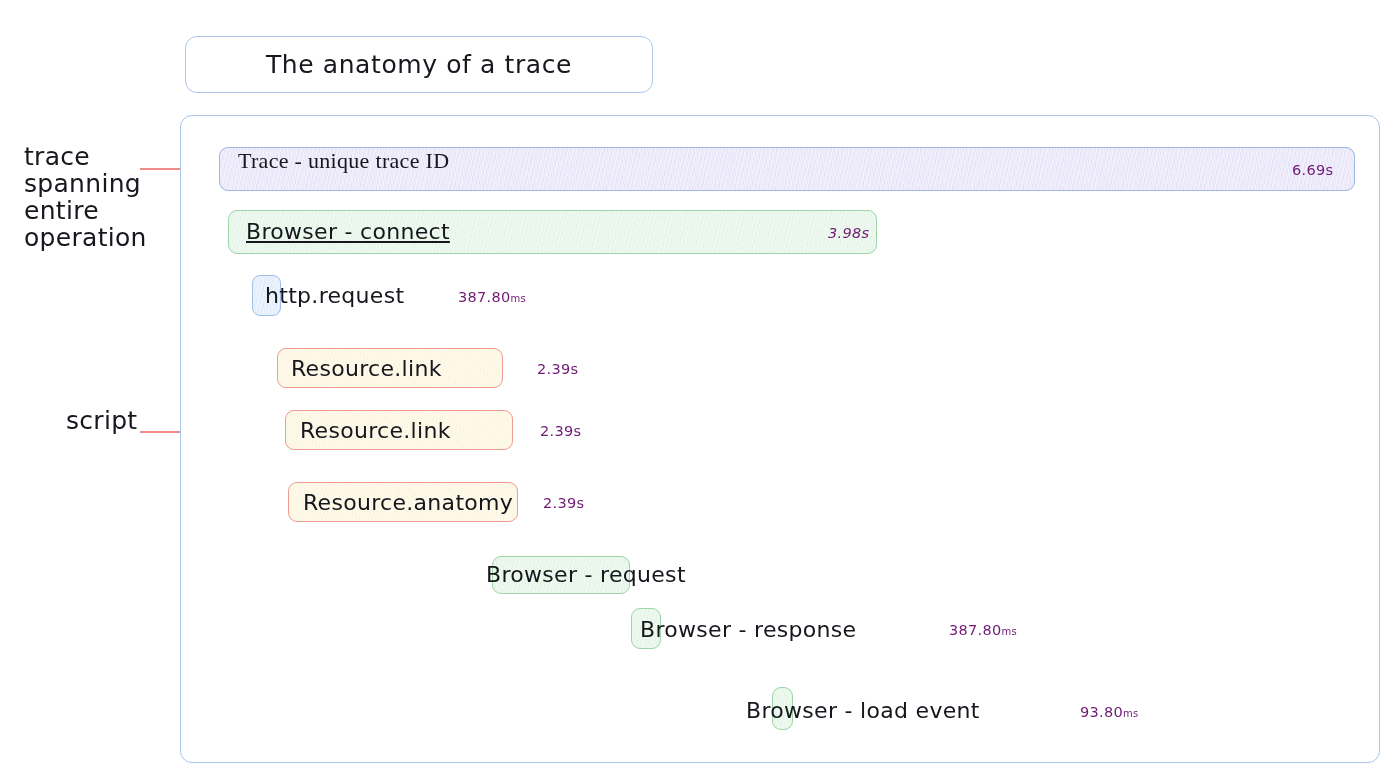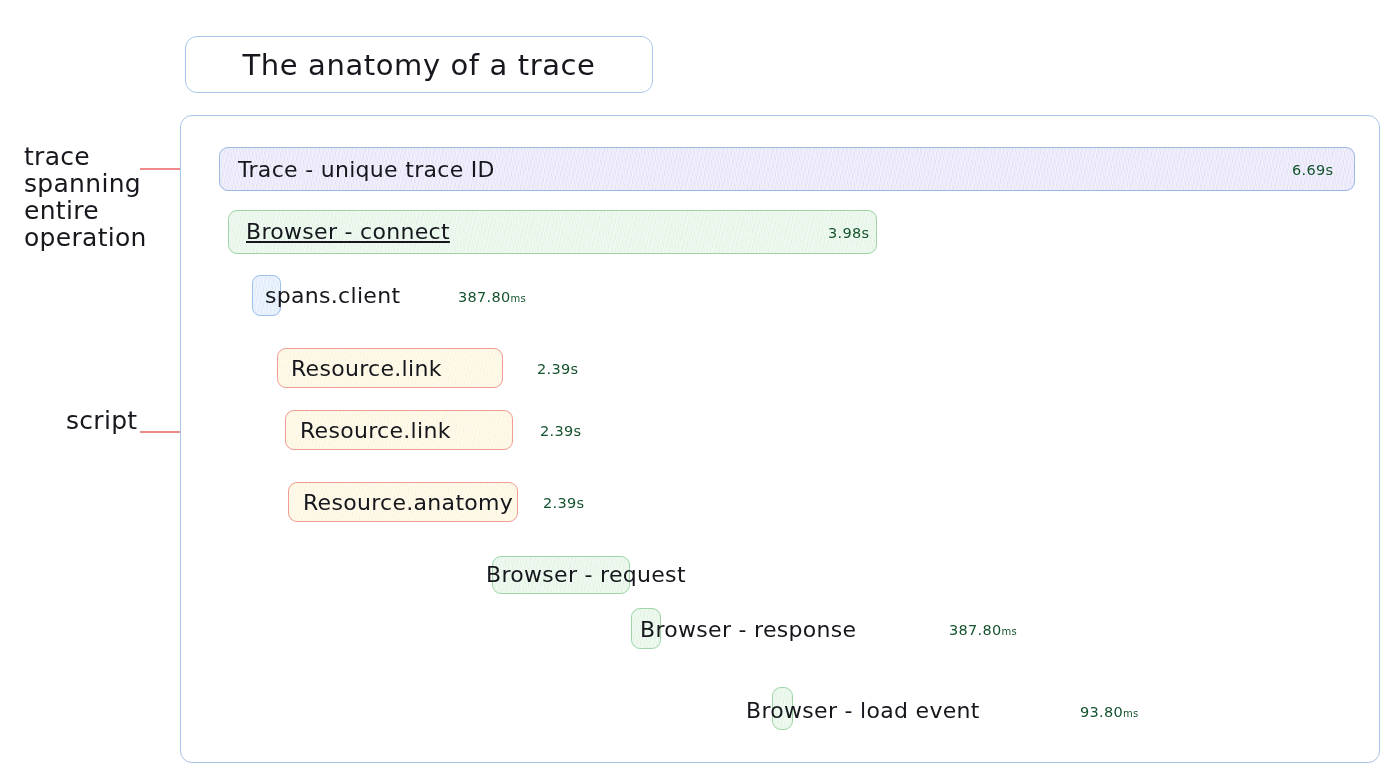--- a/index.html
+++ b/index.html
@@ -25,21 +25,21 @@
     height: 57px;
     border: 1.6px solid #aac6ea;
     border-radius: 12px;
     background: #ffffff;
     box-sizing: border-box;
     display: flex;
     align-items: center;
     justify-content: center;
   }
   #title-text {
-    font-size: 29px;
+    font-size: 25px;
     color: #16181d;
     letter-spacing: 0.6px;
     font-family: "DejaVu Sans", sans-serif;
   }
 
   
   #trace-container {
     position: absolute;
     left: 180px;
     top: 115px;
@@ -93,21 +93,21 @@
     position: absolute;
     font-size: 22px;
     color: #15171c;
     letter-spacing: 0.3px;
     white-space: nowrap;
     line-height: 1;
   }
   .bar-dur {
     position: absolute;
     font-size: 14.5px;
-    color: #14532d;
+    color: #701a75;
     letter-spacing: 0.3px;
     white-space: nowrap;
     line-height: 1;
   }
   .bar-dur .unit { font-size: 10px; }
 
   
   .fill-trace {
     background: #e3e1f7;
     border: 1.5px solid #9db9e3;
@@ -152,29 +152,29 @@
 <div class="leader-h" id="leader-trace"></div>
 <div class="bracket-v" id="bracket-trace"></div>
 
 <div class="annot-label" id="annot-spans-label">script</div>
 <div class="leader-h" id="leader-spans"></div>
 <div class="bracket-v" id="bracket-spans"></div>
 
 <div id="trace-container"></div>
 
 <div class="bar fill-trace" style="left:219px; top:147px; width:1136px; height:44px;"></div>
-<div class="bar-label" style="left:238px; top:159px;">Trace - unique trace ID</div>
+<div class="bar-label" style="left:238px; top:150px;font-family:Liberation Serif, serif;">Trace - unique trace ID</div>
 <div class="bar-dur" style="left:1292px; top:163px;">6.69s</div>
 
 <div class="bar fill-green" style="left:228px; top:210px; width:649px; height:44px;"></div>
 <div class="bar-label" style="left:246px; top:221px;text-decoration:underline;">Browser - connect</div>
-<div class="bar-dur" style="left:828px; top:226px;">3.98s</div>
+<div class="bar-dur" style="left:828px; top:226px;font-style:italic;">3.98s</div>
 
 <div class="bar fill-blue" style="left:252px; top:275px; width:29px; height:41px; border-radius:8px;"></div>
-<div class="bar-label" style="left:265px; top:285px;">spans.client</div>
+<div class="bar-label" style="left:265px; top:285px;">http.request</div>
 <div class="bar-dur" style="left:458px; top:290px;"><span>387.80</span><span class="unit">ms</span></div>
 
 <div class="bar fill-yellow" style="left:277px; top:348px; width:226px; height:40px;"></div>
 <div class="bar-label" style="left:291px; top:358px;">Resource.link</div>
 <div class="bar-dur" style="left:537px; top:362px;">2.39s</div>
 
 <div class="bar fill-yellow" style="left:285px; top:410px; width:228px; height:40px;"></div>
 <div class="bar-label" style="left:300px; top:420px;">Resource.link</div>
 <div class="bar-dur" style="left:540px; top:424px;">2.39s</div>
 

